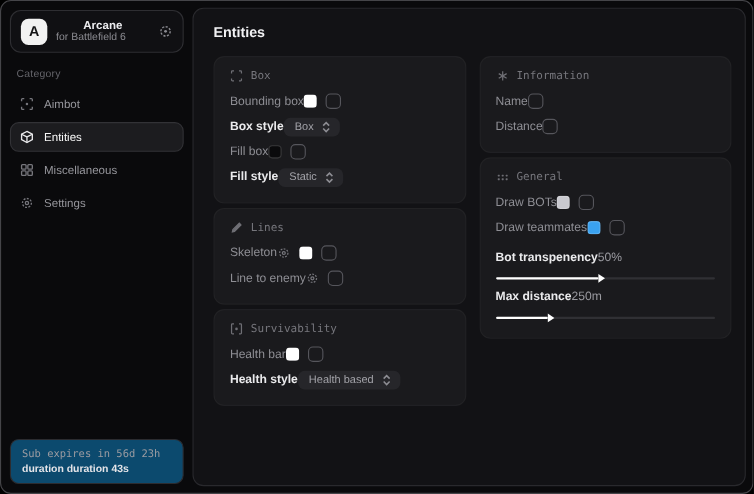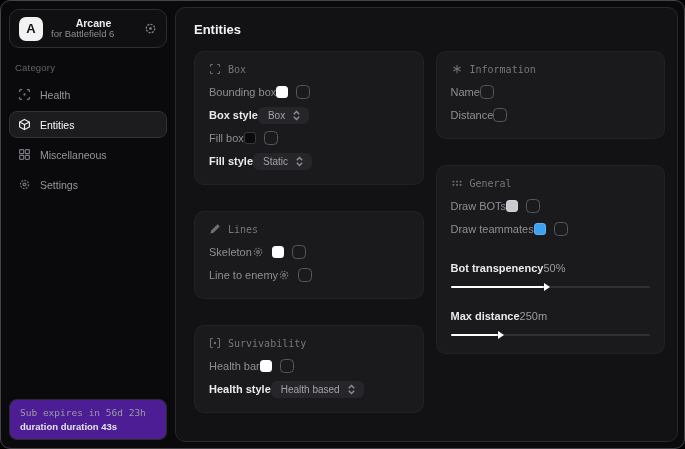--- a/index.html
+++ b/index.html
@@ -37,36 +37,36 @@
     border:1px solid transparent; border-radius:8px; cursor:default;
   }
   .nav-item .nav-icon { display:flex; color:#76767c; width:13px; justify-content:center; }
   .nav-item .nav-label { font-size:10.5px; color:#96969c; }
   .nav-item.active { background:#1c1c1f; border-color:#323236; }
   .nav-item.active .nav-label { color:#fafafa; }
   .nav-item.active .nav-icon { color:#e8e8ea; }
 
   .sub-card {
     position:absolute; left:8px; right:8px; bottom:8px;
-    border:1px solid #2c2c30; border-radius:8px; background:#4c1d95;
+    border:1px solid #2c2c30; border-radius:8px; background:#0c4a6e;
     padding:7px 10px;
   }
   .sub-line1 { font-family:"DejaVu Sans Mono", monospace; font-size:9.5px; color:#9b9ba1; margin-bottom:3px; }
   .sub-line2 { font-size:9.5px; font-weight:bold; color:#e4e4e8; }
 
   
   .main {
     position:absolute; left:174px; top:6px; right:6px; bottom:6px;
     background:#121215; border:1px solid #29292d; border-radius:10px;
     padding:14px 12px 12px 18px; overflow:hidden;
   }
   .main-title { font-size:13px; font-weight:bold; color:#f2f2f4; margin-bottom:14px; }
 
   .columns { display:flex; gap:12px; }
-  .col { width:237px; display:flex; flex-direction:column; gap:26px; }
+  .col { width:237px; display:flex; flex-direction:column; gap:4px; }
 
   .card {
     background:#1a1a1d; border:1px solid rgba(255,255,255,.035);
     border-radius:10px; padding:11px 14px 12px 14px;
   }
   .card-header {
     display:flex; align-items:center; gap:7px; margin-bottom:6px;
     color:#76767c; font-family:"DejaVu Sans Mono", monospace; font-size:10px;
   }
   .card-header .hdr-icon { display:flex; color:#6e6e74; }
@@ -86,21 +86,21 @@
   .swatch { width:12px; height:12px; border-radius:3.5px; border:1px solid rgba(255,255,255,.18); flex:none; }
   .mini-gear { display:flex; color:#77777d; flex:none; }
 
   .dropdown {
     display:inline-flex; align-items:center; gap:7px;
     background:#26262a; border-radius:6px; padding:3px 8px 3px 10px;
     font-size:10px; color:#a2a2a8;
   }
   .dd-icon { display:flex; color:#8d8d93; }
 
-  .slider-group { margin-top:17px; margin-bottom:5px; }
+  .slider-group { margin-top:5px; margin-bottom:5px; }
   .track { position:relative; height:2px; background:#303034; border-radius:1px; margin-top:7px; }
   .fill { position:absolute; left:0; top:0; height:2px; background:#ffffff; border-radius:1px; }
   .fill::after {
     content:''; position:absolute; right:-6px; top:-3px;
     border-left:6px solid #ffffff; border-top:4px solid transparent; border-bottom:4px solid transparent;
   }
 </style>
 </head>
 <body>
 
@@ -124,21 +124,21 @@
 
     <div class="category">Category</div>
 
     <div class="nav-item">
       <span class="nav-icon">
         <svg width="13" height="13" viewBox="0 0 16 16" fill="none" stroke="currentColor" stroke-width="1.5">
           <path d="M2 5V3a1 1 0 0 1 1-1h2M11 2h2a1 1 0 0 1 1 1v2M14 11v2a1 1 0 0 1-1 1h-2M5 14H3a1 1 0 0 1-1-1v-2"></path>
           <circle cx="8" cy="8" r="1.4" fill="currentColor" stroke="none"></circle>
         </svg>
       </span>
-      <span class="nav-label">Health</span>
+      <span class="nav-label">Aimbot</span>
     </div>
 
     <div class="nav-item active">
       <span class="nav-icon">
         <svg width="13" height="13" viewBox="0 0 16 16" fill="none" stroke="currentColor" stroke-width="1.5">
           <path d="M8 1.8 14 5v6L8 14.2 2 11V5Z"></path>
             <path d="M2 5l6 3 6-3M8 8v6.2"></path>
         </svg>
       </span>
       <span class="nav-label">Entities</span>

